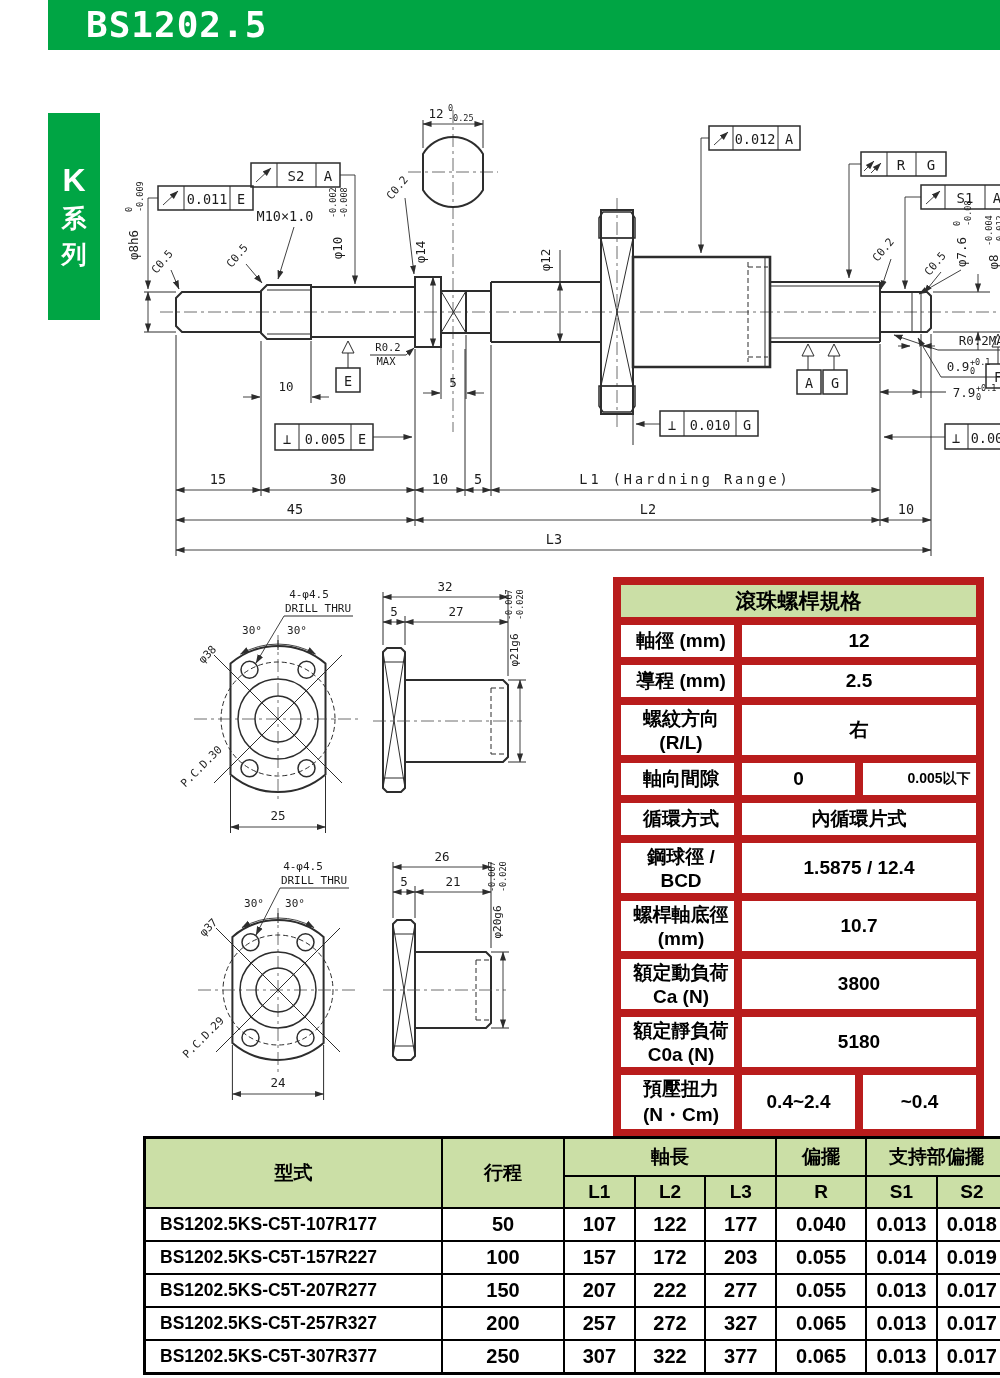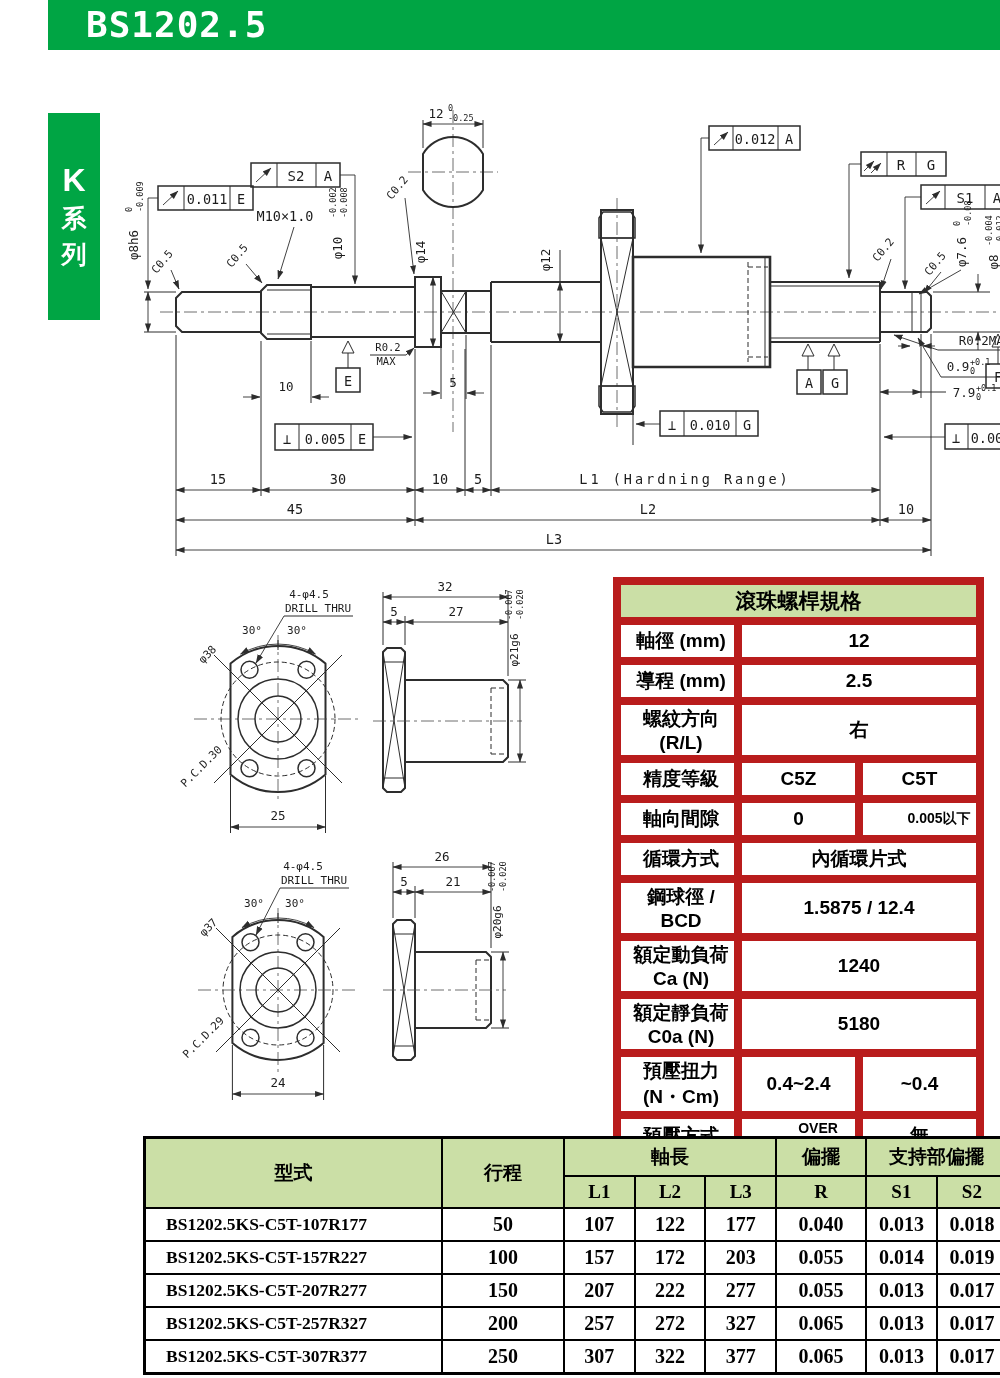--- a/index.html
+++ b/index.html
@@ -25,26 +25,26 @@
   .ts{text-anchor:start;}
   .sp{letter-spacing:3px;}
   table{border-collapse:collapse;table-layout:fixed;}
   .spec{position:absolute;left:565px;top:577px;width:371px;}
   .spec table{width:371px;border:3px solid #000;}
   .spec td{border:8px solid #b91c1c;height:30px;text-align:center;font-weight:bold;background:#fff;}
   .spec .hdr{background:var(--tgreen,#CBDFA6);font-size:21px;height:30px;}
   .spec .l{font-size:19px;padding-left:8px;}
   .spec .v{font-size:19px;}
   .spec .small{font-size:14px;padding-left:40px;}
-  .models{position:absolute;left:95px;top:1136px;width:765px;font-family:Liberation Serif, serif;}
+  .models{position:absolute;left:95px;top:1136px;width:765px;}
   .models table{width:866px;border:3px solid #000;}
   .models th,.models td{border:2px solid #000;text-align:center;font-weight:bold;}
   .models th{background:var(--tgreen,#CBDFA6);font-size:19px;}
   .models td{background:#fff;font-size:20px;height:29px;}
-  .models td.nm{text-align:left;padding-left:20px;font-size:17.5px;}
+  .models td.nm{text-align:left;padding-left:14px;font-size:17.5px;}
 </style>
 </head>
 <body>
 
 <div class="page">
 
   <div class="topbar">
     <div class="title">BS1202.5</div>
   </div>
 
@@ -409,40 +409,39 @@
           </tr>
       <tr>
             <td class="l">導程 (mm)</td>
           <td class="v" colspan="2">2.5</td>
           </tr>
       <tr>
             <td class="l">螺紋方向 (R/L)</td>
           <td class="v" colspan="2">右</td>
           </tr>
       <tr>
-            <td class="l">精度等級</td>
-          <td class="v" style="width:82px">C5Z</td>
-          <td class="v" style="width:82px">C5T</td>
-          </tr>
-      <tr>
             <td class="l">軸向間隙</td>
           <td class="v">0</td>
           <td class="v small">0.005以下</td>
           </tr>
       <tr>
             <td class="l">循環方式</td>
           <td class="v" colspan="2">內循環片式</td>
           </tr>
       <tr>
             <td class="l">鋼球徑 / BCD</td>
           <td class="v" colspan="2">1.5875 / 12.4</td>
           </tr>
       <tr>
+            <td class="l">螺桿軸底徑 (mm)</td>
+          <td class="v" colspan="2">10.7</td>
+          </tr>
+      <tr>
             <td class="l">額定動負荷Ca  (N)</td>
-          <td class="v" colspan="2">1240</td>
+          <td class="v" colspan="2">3800</td>
           </tr>
       <tr>
             <td class="l">額定靜負荷C0a  (N)</td>
           <td class="v" colspan="2">5180</td>
           </tr>
       <tr>
             <td class="l">預壓扭力 (N・Cm)</td>
           <td class="v">0.4~2.4</td>
           <td class="v">~0.4</td>
           </tr>

